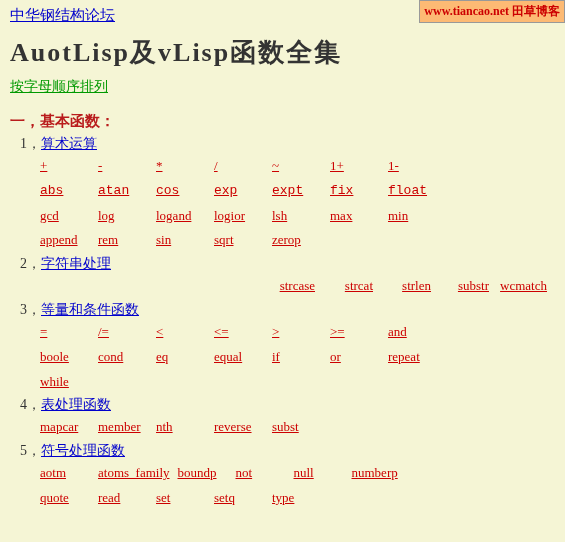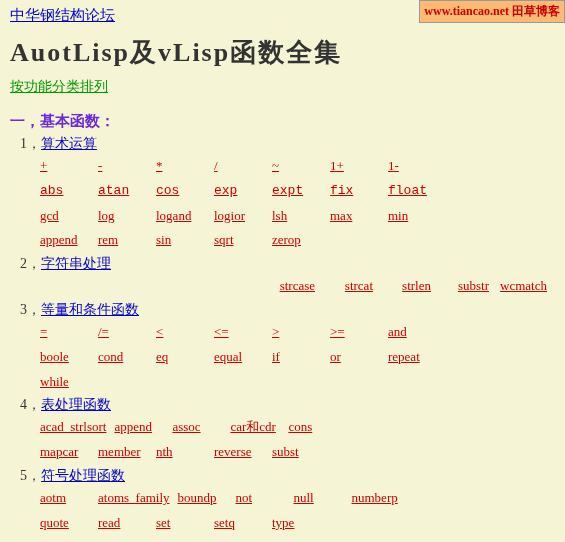--- a/index.html
+++ b/index.html
@@ -47,21 +47,21 @@
       text-decoration: underline;
       font-size: 14px;
       cursor: pointer;
     }
     .content {
       padding: 4px 10px 10px 10px;
     }
     .section-header {
       font-size: 15px;
       font-weight: bold;
-      color: #6d28d9;
+      color: #b91c1c;
       margin: 6px 0 4px 0;
     }
     .sub-title {
       color: #0000cc;
       text-decoration: underline;
       font-size: 14px;
       display: inline;
     }
     .func-link {
       color: #cc0000;
@@ -82,21 +82,21 @@
 
 <div class="site-header">
   <span>中华钢结构论坛</span>
 </div>
 
 <div class="main-title">
   <span>AuotLisp及vLisp函数全集</span>
 </div>
 
 <div class="nav-links">
-  <span class="nav-link">按功能分类排列</span>
+  <span class="nav-link">按字母顺序排列</span>
 </div>
 
 <div class="content">
   <div class="section-header">一，基本函数：</div>
 
   <div id="subsection-container">
       <div style="margin-bottom: 3px;">
         <div style="display: flex; align-items: baseline; margin-left: 10px;">
           <span style="font-size: 14px; color: rgb(51, 51, 51);">1，</span>
           <span class="sub-title">算术运算</span>
@@ -120,21 +120,20 @@
         </div>
         <div style="padding-left: 30px; margin: 1px 0px; line-height: 1.7;"><span class="func-link">=</span><span class="func-link">/=</span><span class="func-link">&lt;</span><span class="func-link">&lt;=</span><span class="func-link">&gt;</span><span class="func-link">&gt;=</span><span class="func-link">and</span></div>
         <div style="padding-left: 30px; margin: 1px 0px; line-height: 1.7;"><span class="func-link">boole</span><span class="func-link">cond</span><span class="func-link">eq</span><span class="func-link">equal</span><span class="func-link">if</span><span class="func-link">or</span><span class="func-link">repeat</span></div>
         <div style="padding-left: 30px; margin: 1px 0px; line-height: 1.7;"><span class="func-link">while</span></div>
       </div>
       <div style="margin-bottom: 3px;">
         <div style="display: flex; align-items: baseline; margin-left: 10px;">
           <span style="font-size: 14px; color: rgb(51, 51, 51);">4，</span>
           <span class="sub-title">表处理函数</span>
         </div>
-        <div style="padding-left: 30px; margin: 1px 0px; line-height: 1.7;"><span class="func-link">acad_strlsort</span><span class="func-link">append</span><span class="func-link">assoc</span><span class="func-link">car和cdr</span><span class="func-link">cons</span></div>
         <div style="padding-left: 30px; margin: 1px 0px; line-height: 1.7;"><span class="func-link">mapcar</span><span class="func-link">member</span><span class="func-link">nth</span><span class="func-link">reverse</span><span class="func-link">subst</span></div>
       </div>
       <div style="margin-bottom: 3px;">
         <div style="display: flex; align-items: baseline; margin-left: 10px;">
           <span style="font-size: 14px; color: rgb(51, 51, 51);">5，</span>
           <span class="sub-title">符号处理函数</span>
         </div>
         <div style="padding-left: 30px; margin: 1px 0px; line-height: 1.7;"><span class="func-link">aotm</span><span class="func-link">atoms_family</span><span class="func-link">boundp</span><span class="func-link">not</span><span class="func-link">null</span><span class="func-link">numberp</span></div>
         <div style="padding-left: 30px; margin: 1px 0px; line-height: 1.7;"><span class="func-link">quote</span><span class="func-link">read</span><span class="func-link">set</span><span class="func-link">setq</span><span class="func-link">type</span></div>
       </div>

